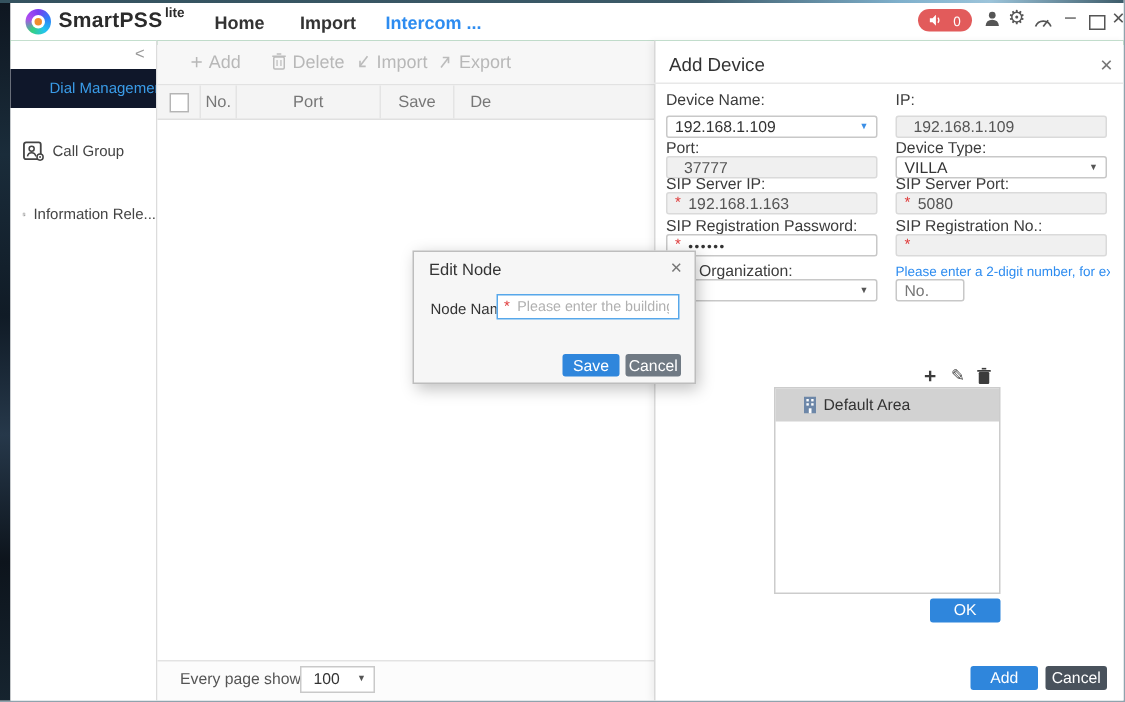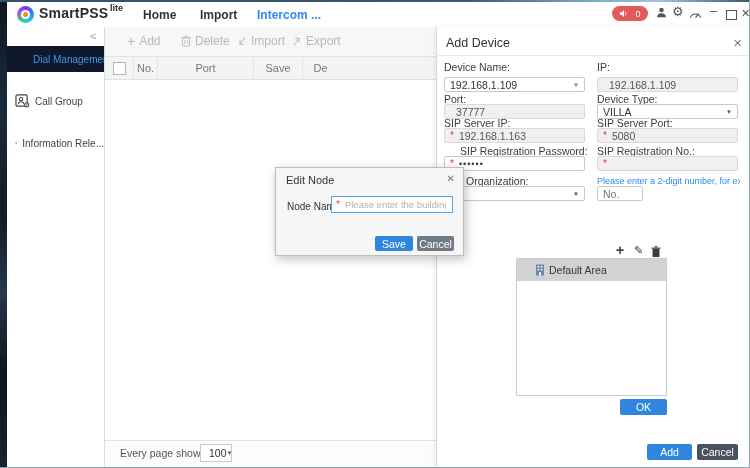--- a/index.html
+++ b/index.html
@@ -54,21 +54,21 @@
 
   
   #thead{left:105px;top:57px;width:331px;height:23px;background:#f4f4f4;border-bottom:1px solid #e0e0e0;
     display:flex;box-sizing:border-box;}
   .th{display:flex;align-items:center;justify-content:center;font-size:11px;color:#777;
     border-right:1px solid #e4e4e4;box-sizing:border-box;overflow:hidden;white-space:nowrap;}
   .chkbox{width:11px;height:11px;border:1px solid #b5b5b5;background:#fff;display:inline-block;}
   #tbody{left:105px;top:80px;width:331px;height:360px;background:#fff;}
   #pager{left:105px;top:440px;width:331px;height:28px;border-top:1px solid #e3e3e3;background:#fcfcfc;}
   #pager-label{left:120px;top:447px;font-size:10.5px;color:#555;}
-  .mini-select{position:absolute;left:200px;top:444px;width:32px;height:18px;border:1px solid #c9c9c9;background:#fff;
+  .mini-select{position:absolute;left:200px;top:444px;width:50px;height:18px;border:1px solid #c9c9c9;background:#fff;
     display:flex;align-items:center;justify-content:space-between;padding:0 5px 0 8px;box-sizing:border-box;cursor:pointer;}
   .mini-select .val{font-size:10.5px;color:#333;}
   .caret{font-size:6px;color:#555;line-height:6px;}
   .caret.blue{color:#3a8ee6;}
 
   
   #panel{left:436px;top:27px;width:314px;height:441px;background:#fff;border-left:1px solid #d8d8d8;
     box-shadow:-2px 0 5px rgba(0,0,0,0.06);box-sizing:border-box;z-index:5;}
   #panel-title{left:446px;top:36px;font-size:12.5px;color:#333;}
   #panel-close{left:733px;top:37px;font-size:11px;color:#777;cursor:pointer;}
@@ -266,21 +266,21 @@
   <span class="flabel" style="left:597px;top:117px;z-index:6;">SIP Server Port:</span>
   <div class="field disabled" style="left:444px;top:128px;width:141px;z-index:6;">
     <span class="req">*</span>
     <span>192.168.1.163</span>
   </div>
   <div class="field disabled" style="left:597px;top:128px;width:141px;z-index:6;">
     <span class="req">*</span>
     <span>5080</span>
   </div>
 
-  <span class="flabel" style="left:444px;top:145px;z-index:6;margin-left:16px;">SIP Registration Password:</span>
+  <span class="flabel" style="left:444px;top:145px;z-index:6;">SIP Registration Password:</span>
   <span class="flabel" style="left:597px;top:145px;z-index:6;">SIP Registration No.:</span>
   <div class="field" style="left:444px;top:156px;width:141px;z-index:6;">
     <span class="req">*</span>
     <span style="letter-spacing:1px;font-size:9px;">••••••</span>
   </div>
   <div class="field disabled" style="left:597px;top:156px;width:141px;z-index:6;">
     <span class="req">*</span>
   </div>
 
   <span class="flabel" style="left:466px;top:175px;z-index:6;">Organization:</span>

